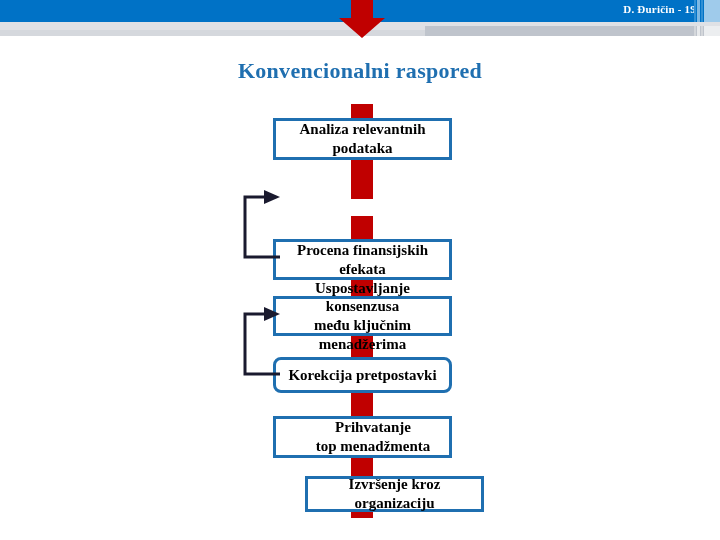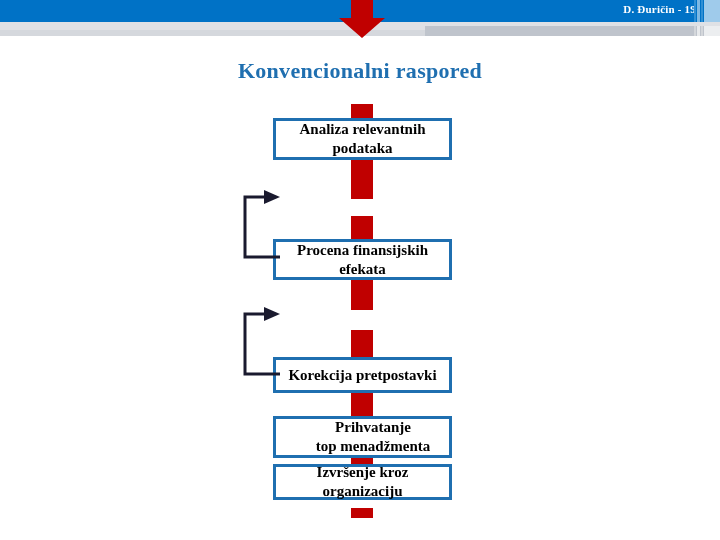--- a/index.html
+++ b/index.html
@@ -177,31 +177,35 @@
   <div class="flow-box" style="top:118px; height:42px;">
     <span class="flow-box-label">Analiza relevantnih
 podataka</span>
   </div>
 
 
   <div class="flow-box" style="top:239px; height:41px;">
     <span class="flow-box-label">Procena finansijskih efekata</span>
   </div>
 
-
-  <div class="flow-box" style="top:357px; height:36px;">
+  <div class="flow-box" style="top:296px; height:40px;">
+    <span class="flow-box-label">Uspostavljanje konsenzusa
+među ključnim menadžerima</span>
+  </div>
+
+  <div class="flow-box" style="top:357px; height:36px;border-radius:8px;">
     <span class="flow-box-label">Korekcija pretpostavki</span>
   </div>
 
   <div class="flow-box" style="top:416px; height:42px;padding-left:21px;">
     <span class="flow-box-label">Prihvatanje
 top menadžmenta</span>
   </div>
 
-  <div class="flow-box" style="top:464px; height:36px;">
+  <div class="flow-box" style="top:476px; height:36px;margin-left:32px;">
     <span class="flow-box-label">Izvršenje kroz organizaciju</span>
   </div>
 
   <svg class="feedback-loop" style="left:240px; top:186px; width:42px; height:76px;" viewBox="0 0 42 76">
     <path d="M 40 71 L 5 71 L 5 11 L 26 11" stroke="#1a1a2e" stroke-width="3" fill="none"></path>
     <polygon points="24,4 40,11 24,18" fill="#1a1a2e"></polygon>
   </svg>
 
   <svg class="feedback-loop" style="left:240px; top:303px; width:42px; height:76px;" viewBox="0 0 42 76">
     <path d="M 40 71 L 5 71 L 5 11 L 26 11" stroke="#1a1a2e" stroke-width="3" fill="none"></path>

